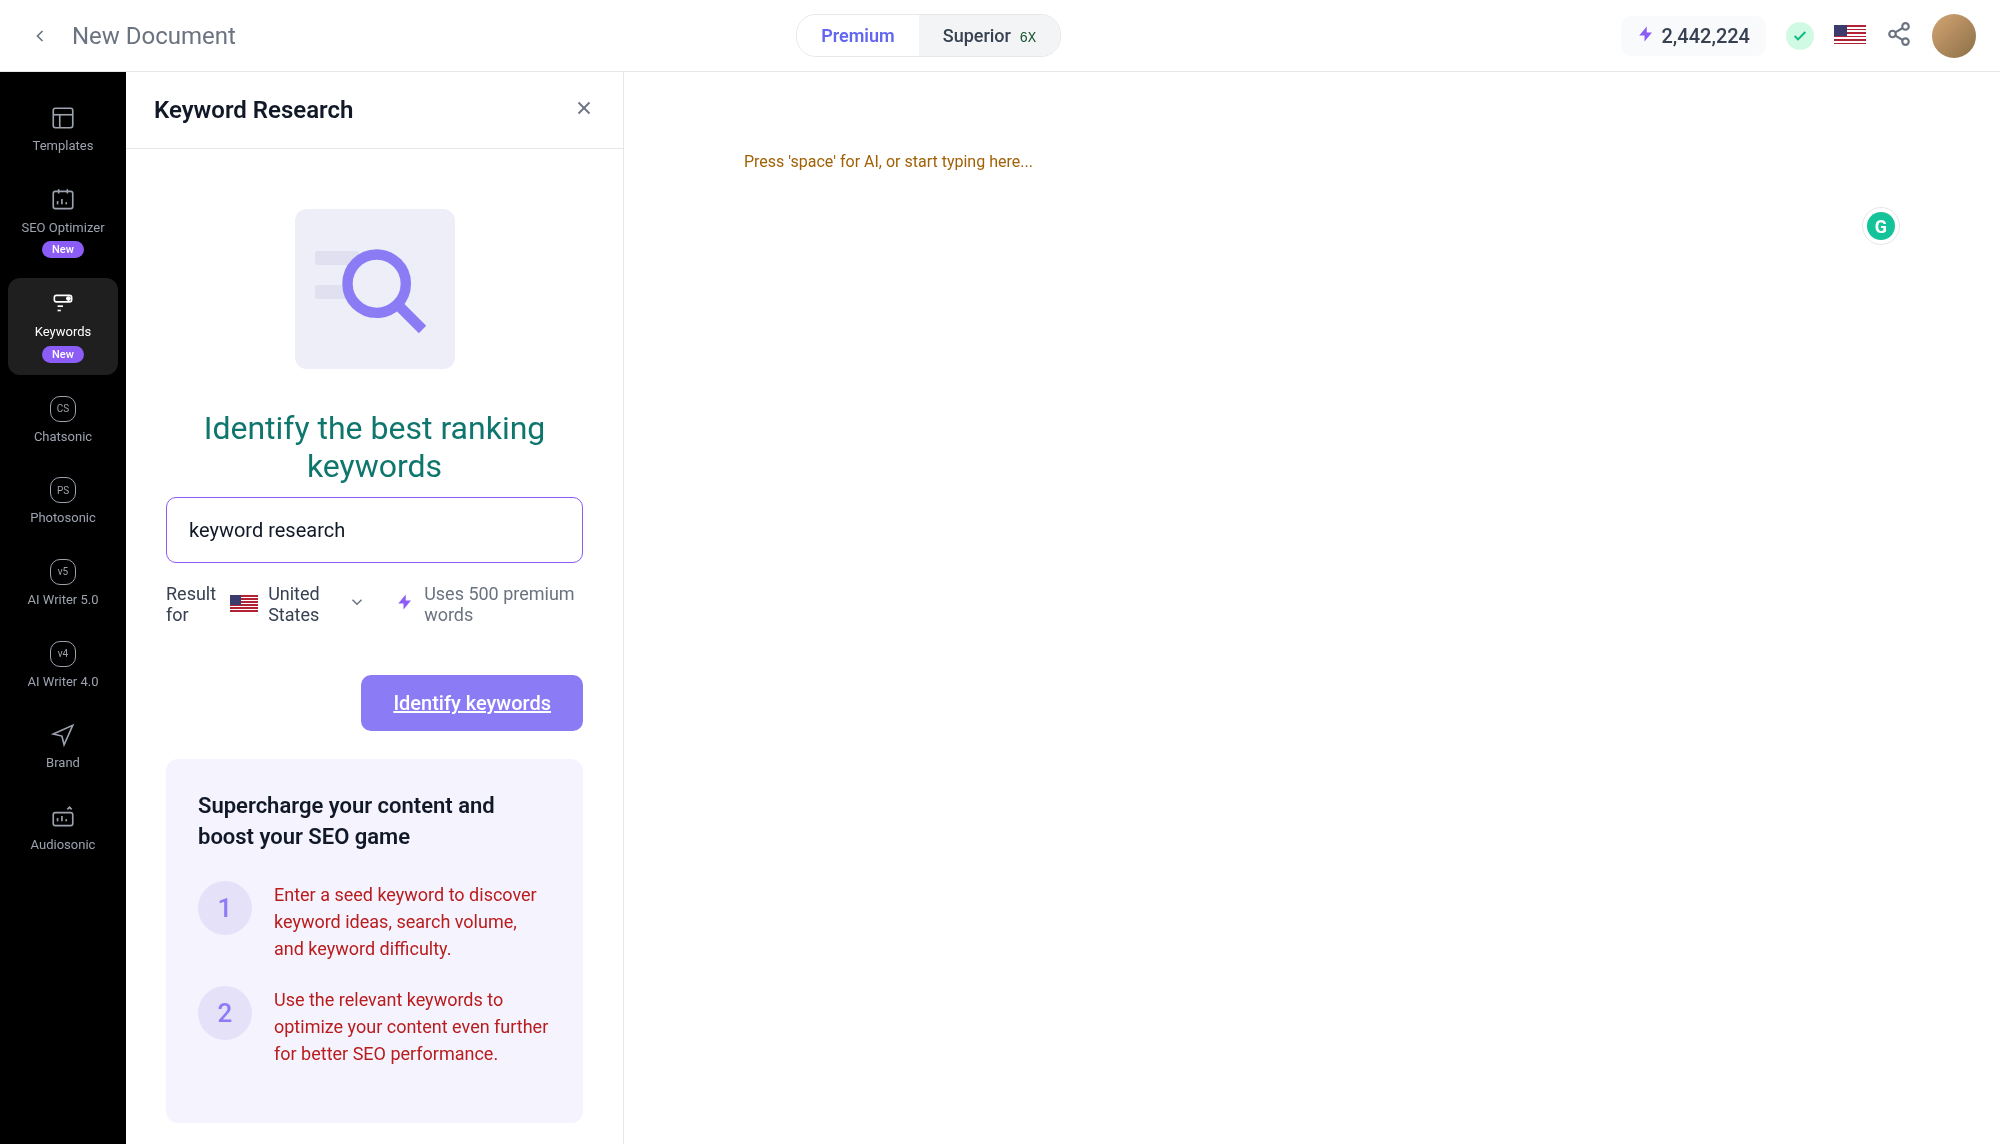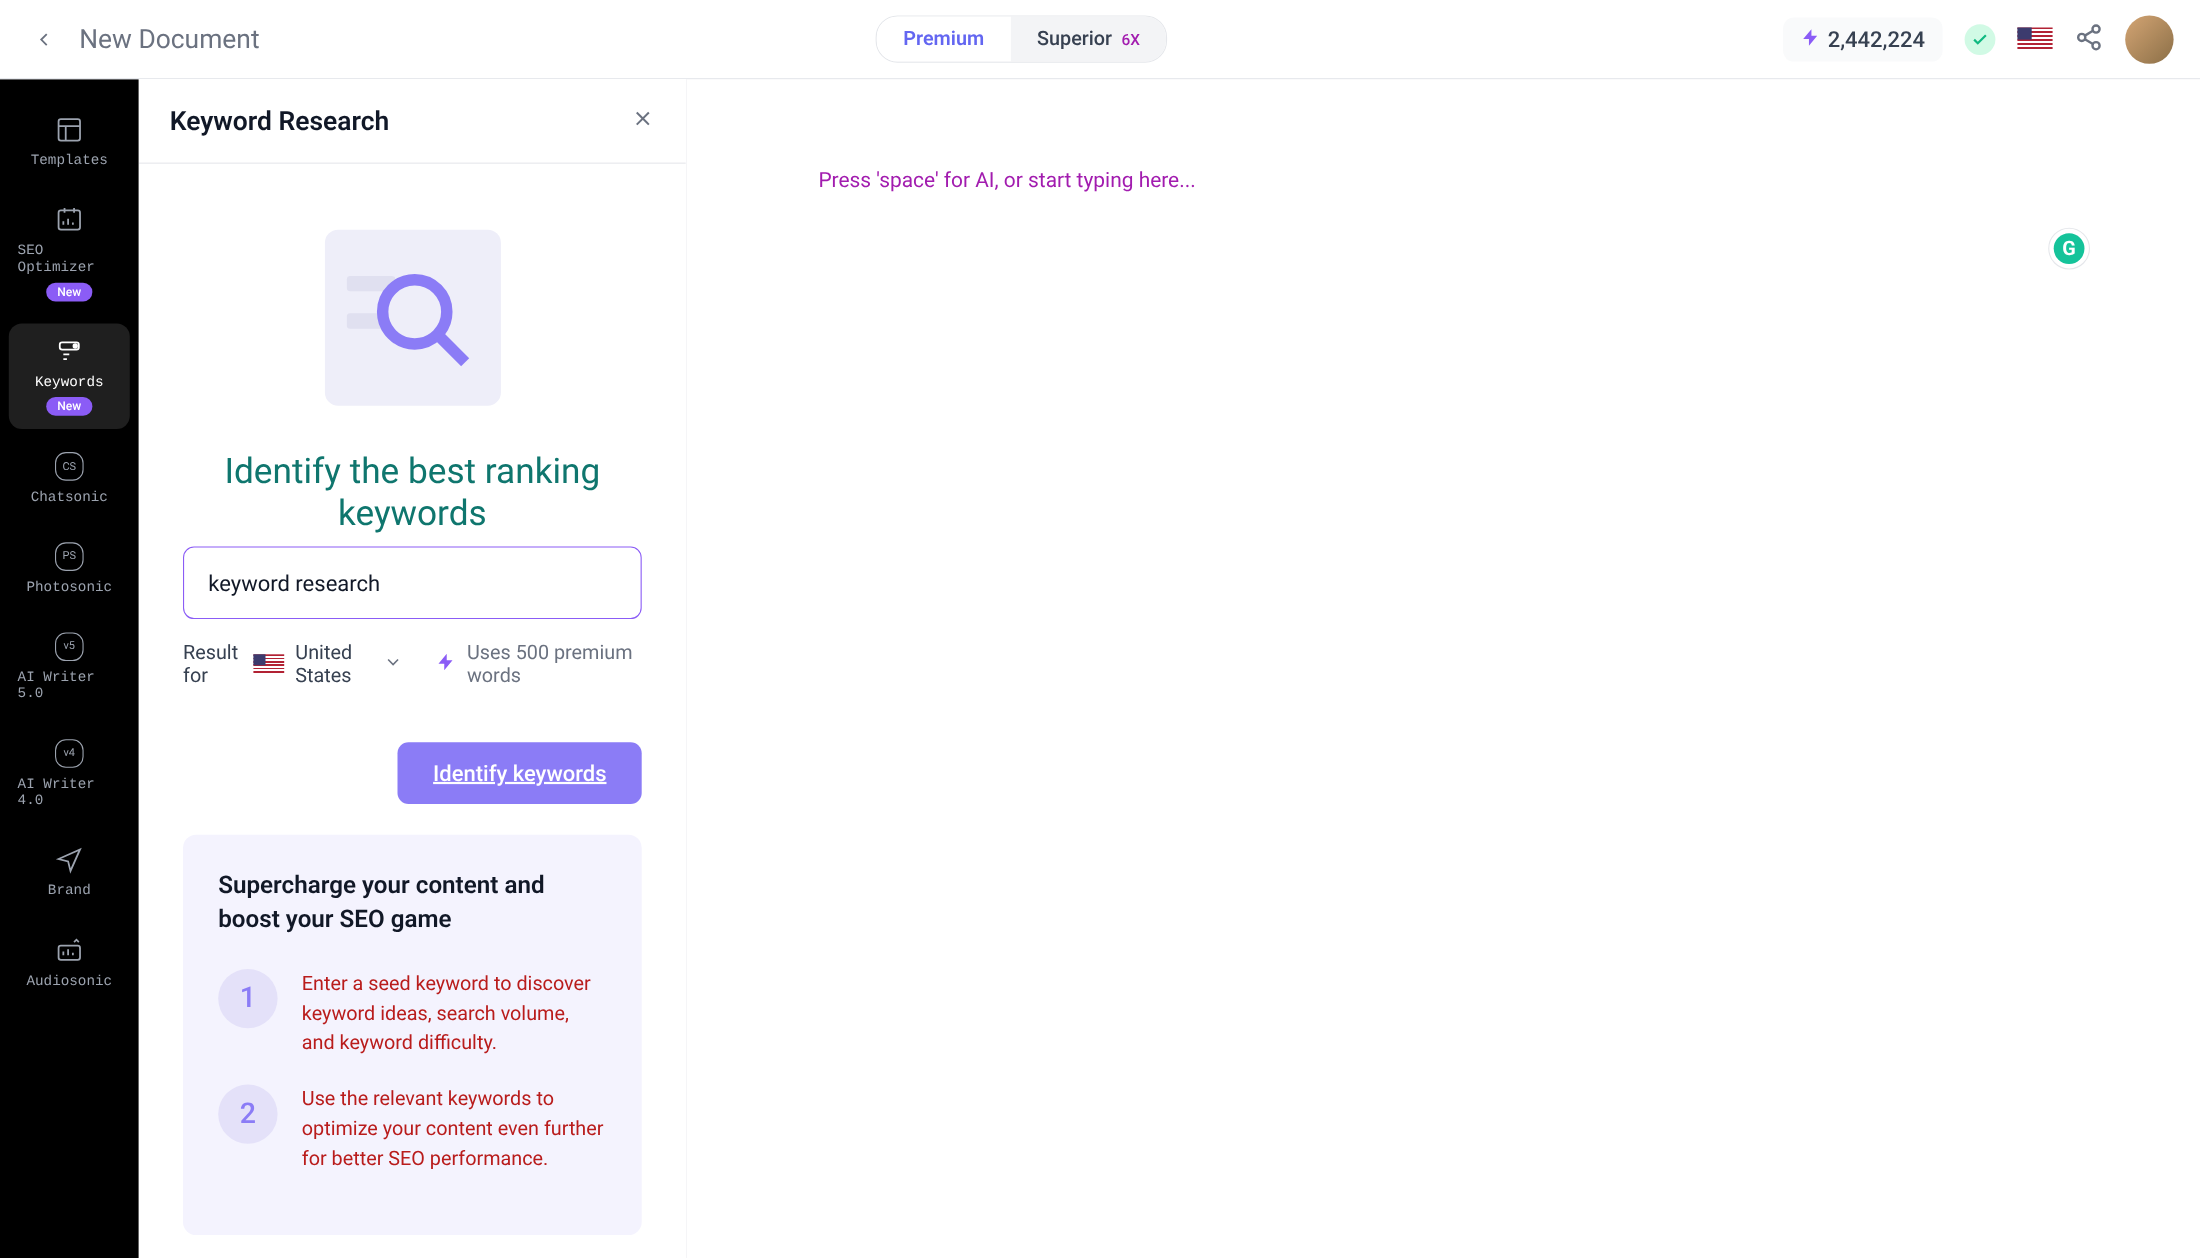--- a/index.html
+++ b/index.html
@@ -57,22 +57,23 @@
       color: #6366f1;
       font-weight: 600;
     }
     .plan-superior {
       background: #f3f4f6;
       color: #374151;
       font-weight: 500;
     }
     .plan-superior .badge {
       font-size: 14px;
-      color: #a21caf;
+      color: #14532d;
       margin-left: 4px;
+      font-family: Liberation Mono, monospace;
     }
     .header-right {
       display: flex;
       align-items: center;
       gap: 20px;
     }
     .credits {
       display: flex;
       align-items: center;
       gap: 6px;
@@ -164,23 +165,22 @@
       height: 26px;
       border: 1.5px solid currentColor;
       border-radius: 10px;
       display: flex;
       align-items: center;
       justify-content: center;
       font-size: 10px;
     }
     .sidebar-label {
       font-size: 13px;
-      text-align: left;
+      text-align: center;
       line-height: 1.2;
-      font-family: Liberation Mono, monospace;
     }
     .new-badge {
       background: #8b5cf6;
       color: #fff;
       font-size: 11px;
       padding: 2px 10px;
       border-radius: 10px;
       font-weight: 500;
     }
     
@@ -363,22 +363,22 @@
       color: #b91c1c;
       line-height: 1.5;
     }
     
     .editor {
       flex: 1;
       padding: 80px 120px;
       position: relative;
     }
     .placeholder {
-      font-size: 19px;
-      color: #a21caf;
+      font-size: 16px;
+      color: #a16207;
     }
     .grammarly {
       position: absolute;
       right: 100px;
       top: 135px;
       width: 38px;
       height: 38px;
       border-radius: 50%;
       background: #fff;
       border: 1px solid #e5e7eb;

